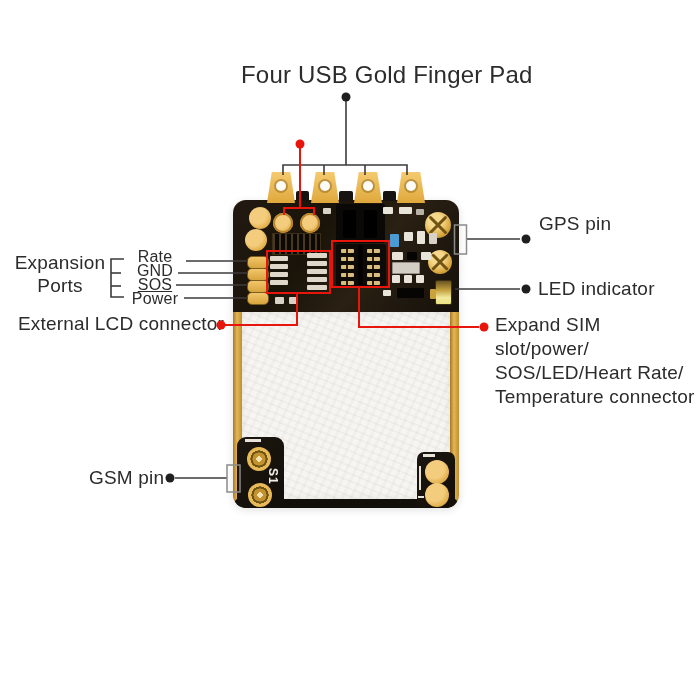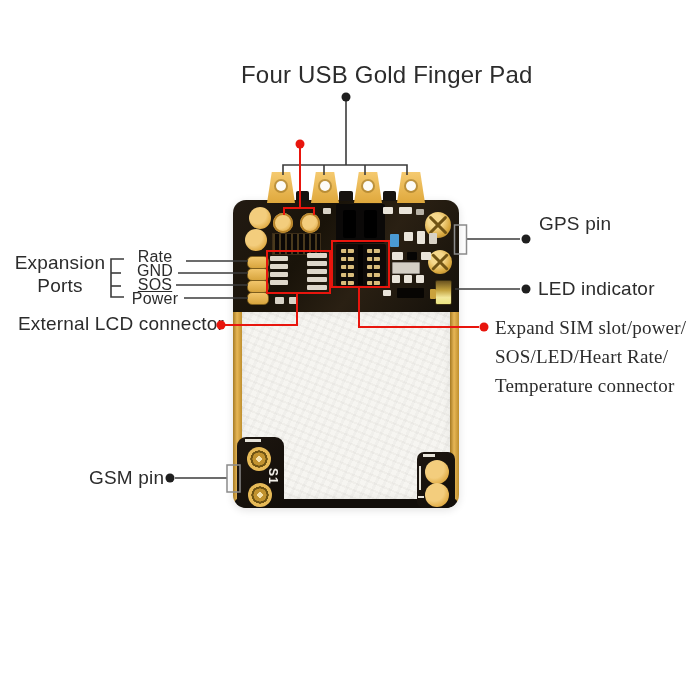--- a/index.html
+++ b/index.html
@@ -54,21 +54,21 @@
       font-weight:bold;transform:rotate(90deg);letter-spacing:1px;font-family:"Liberation Sans",sans-serif;}
 </style>
 </head>
 <body>
 
 <div id="canvas">
 
   <div class="lbl f20" style="left:241px;top:61px;">Four USB Gold Finger Pad</div>
   <div class="lbl f19" style="left:539px;top:213px;">GPS pin</div>
   <div class="lbl f19" style="left:538px;top:278px;">LED indicator</div>
-  <div class="lbl f19" style="left:495px;top:313px;line-height:29px;font-family:Liberation Serif, serif;">Expand SIM slot/power/
+  <div class="lbl f19" style="left:495px;top:313px;line-height:24px;">Expand SIM slot/power/
 SOS/LED/Heart Rate/
 Temperature connector</div>
   <div class="lbl f19 ctr" style="left:8px;top:251px;width:104px;line-height:23px;">Expansion
 Ports</div>
   <div class="lbl f16 ctr" style="left:122px;top:248px;width:66px;">Rate</div>
   <div class="lbl f16 ctr" style="left:122px;top:262px;width:66px;">GND</div>
   <div class="lbl f16 ctr" style="left:122px;top:276px;width:66px;text-decoration:underline;">SOS</div>
   <div class="lbl f16 ctr" style="left:122px;top:290px;width:66px;">Power</div>
   <div class="lbl f19" style="left:18px;top:313px;">External LCD connector</div>
   <div class="lbl f19" style="left:89px;top:467px;">GSM pin</div>

